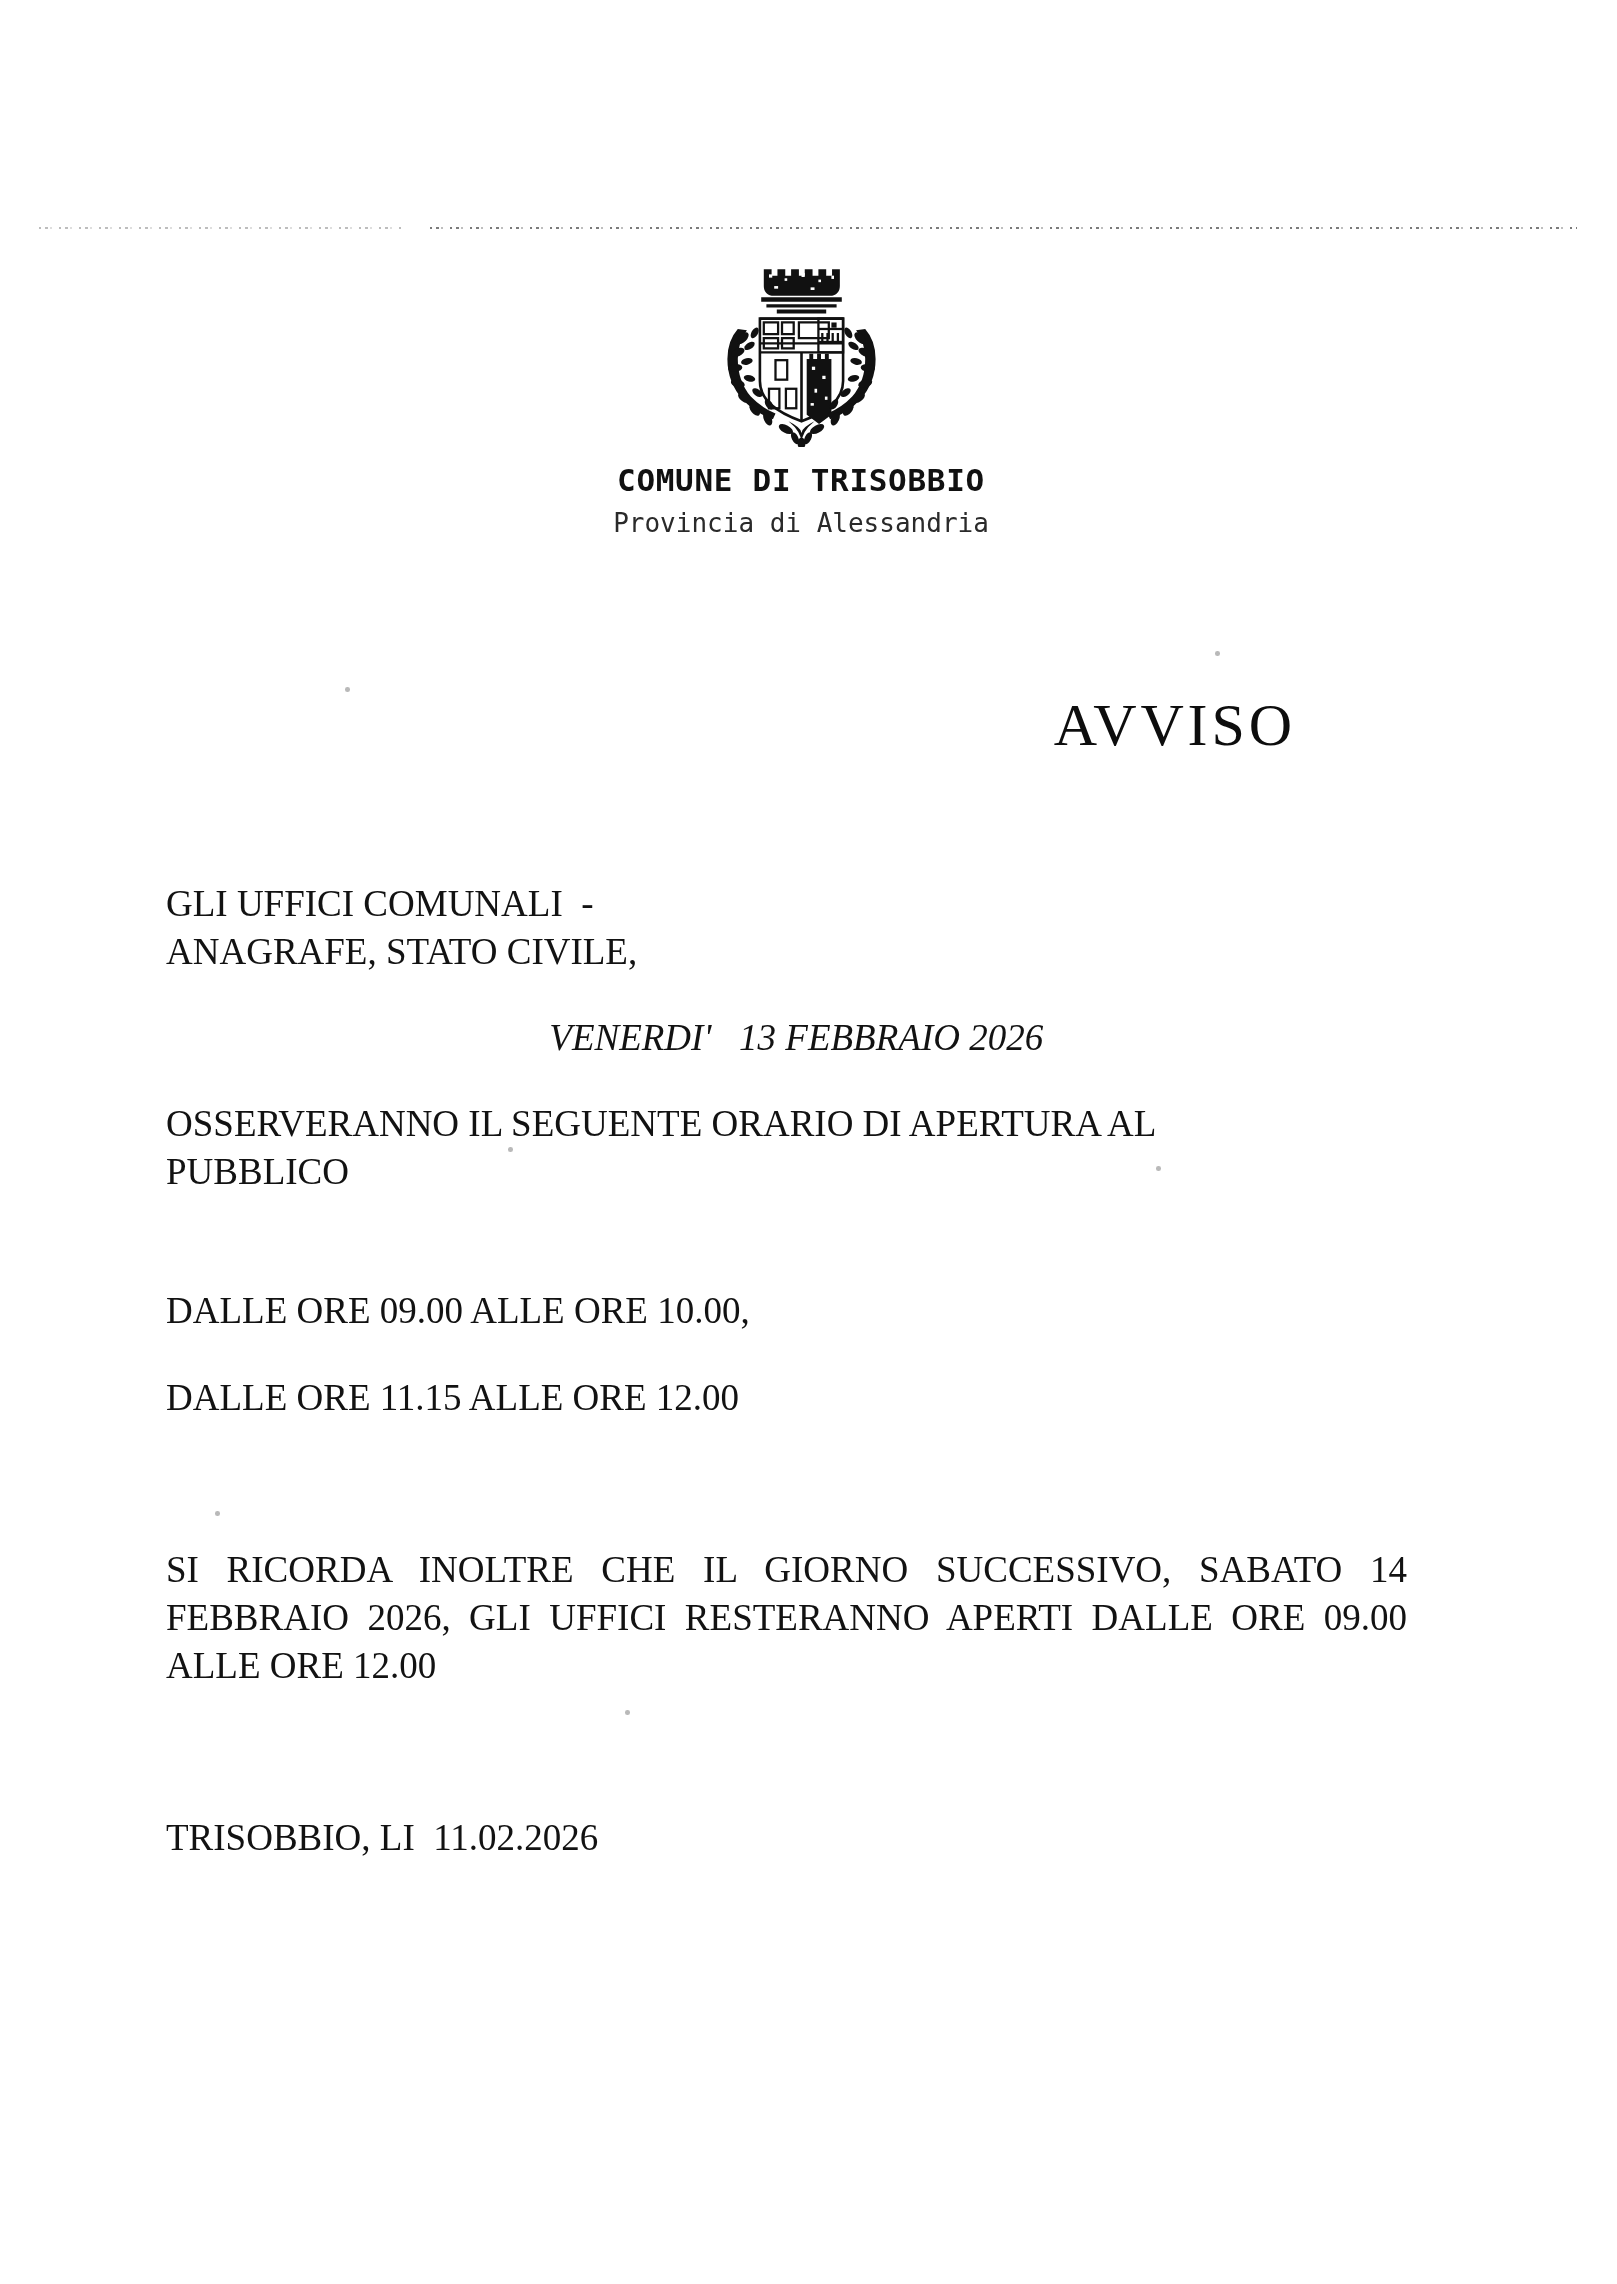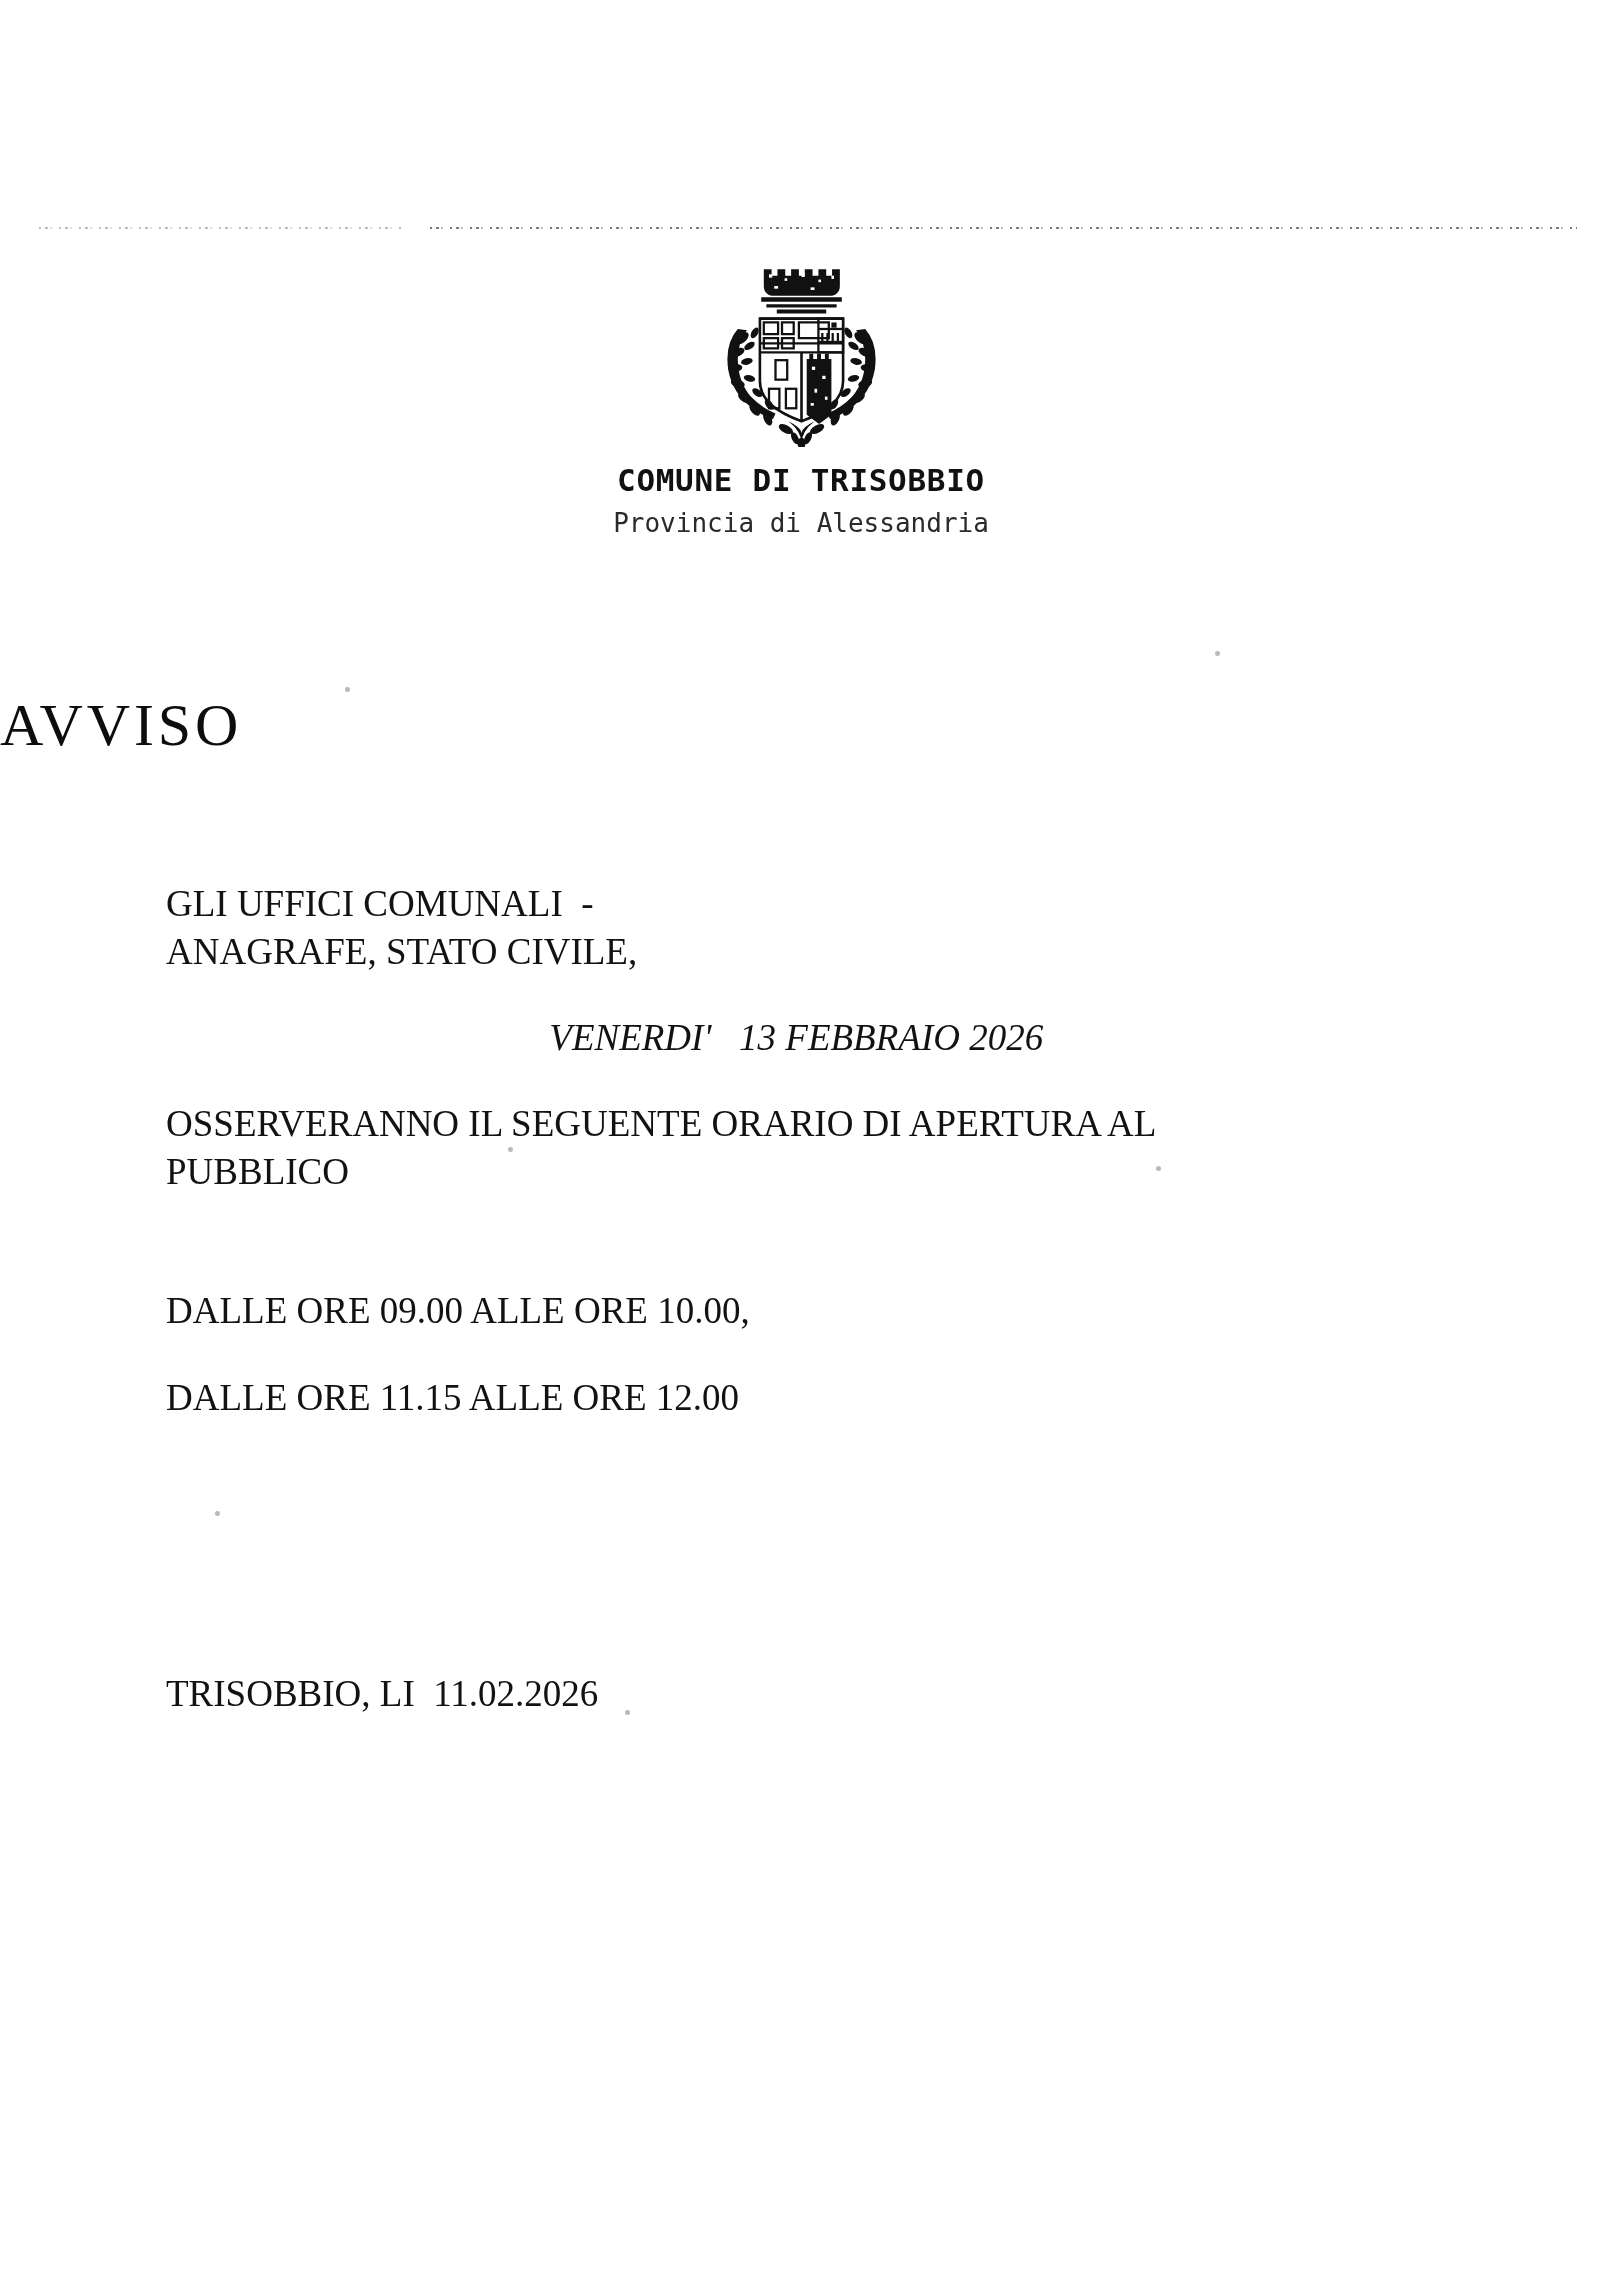--- a/index.html
+++ b/index.html
@@ -69,21 +69,21 @@
     letter-spacing: 0px;
     color: #2a2a2a;
   }
 
   
   .doc-title {
     position: absolute;
     left: 0;
     top: 651px;
     width: 1296px;
-    text-align: left;
+    text-align: right;
     font-size: 60px;
     letter-spacing: 3.9px;
     color: #0d0d0d;
     font-weight: 400;
   }
 
   
   .body-block {
     position: absolute;
     left: 166px;
@@ -251,19 +251,20 @@
   <div class="gap-l"></div>
 
   <div class="line">DALLE ORE 09.00 ALLE ORE 10.00,</div>
 
   <div class="gap-s"></div>
 
   <div class="line">DALLE ORE 11.15 ALLE ORE 12.00</div>
 
   <div class="gap-xl"></div>
 
+  <div class="para-justify">SI RICORDA INOLTRE CHE IL GIORNO SUCCESSIVO, SABATO 14 FEBBRAIO 2026, GLI UFFICI RESTERANNO APERTI DALLE ORE 09.00 ALLE ORE 12.00</div>
 
   <div class="gap-xl"></div>
 
   <div class="line">TRISOBBIO, LI  11.02.2026</div>
 
 </main>
 
 
 </body></html>

